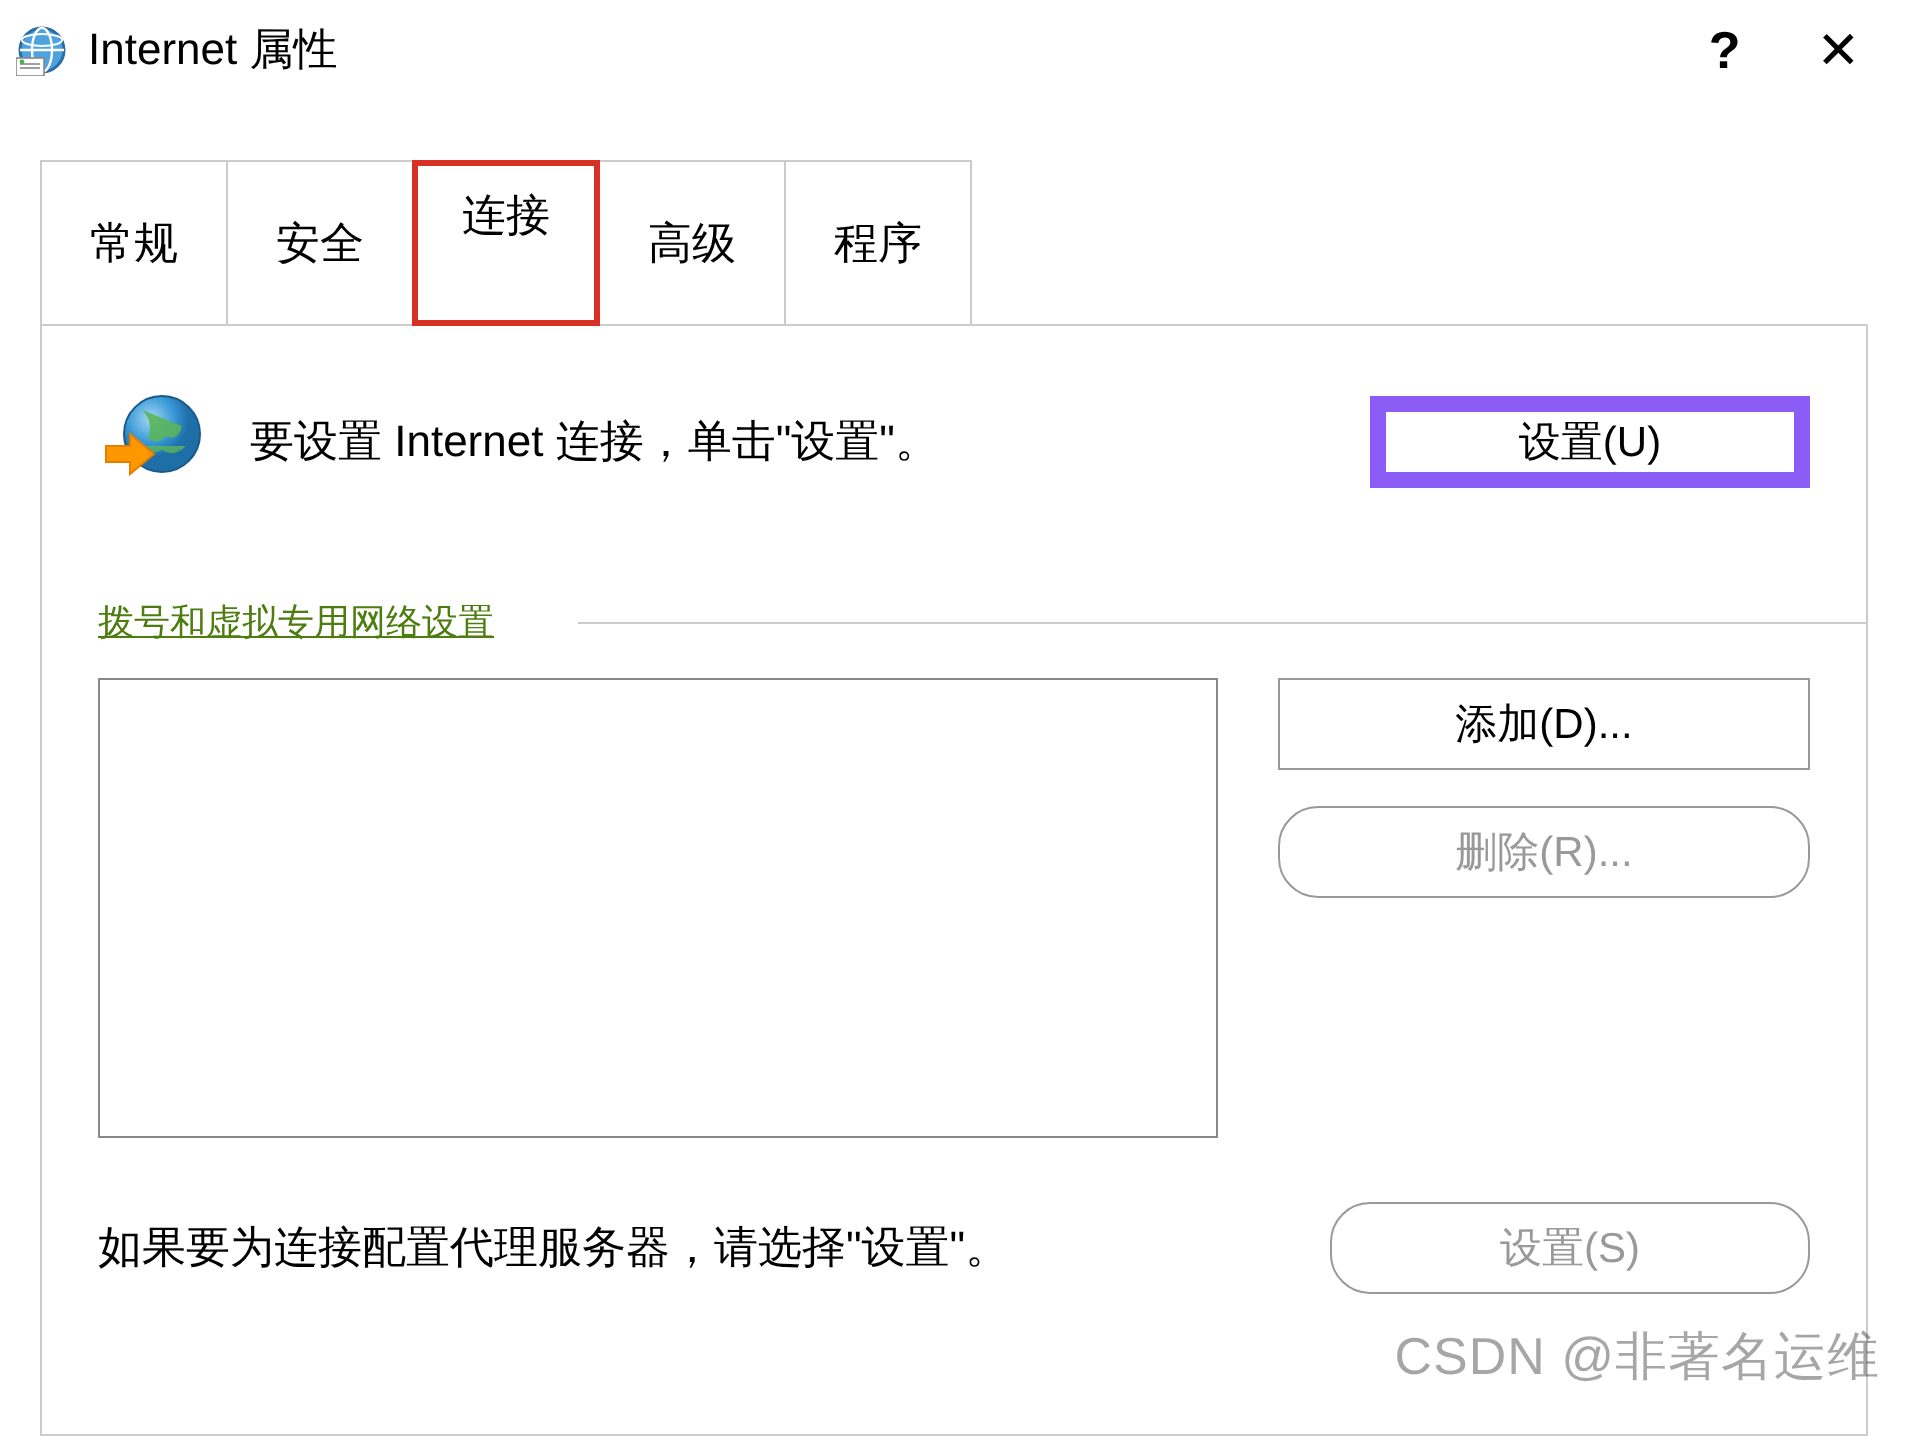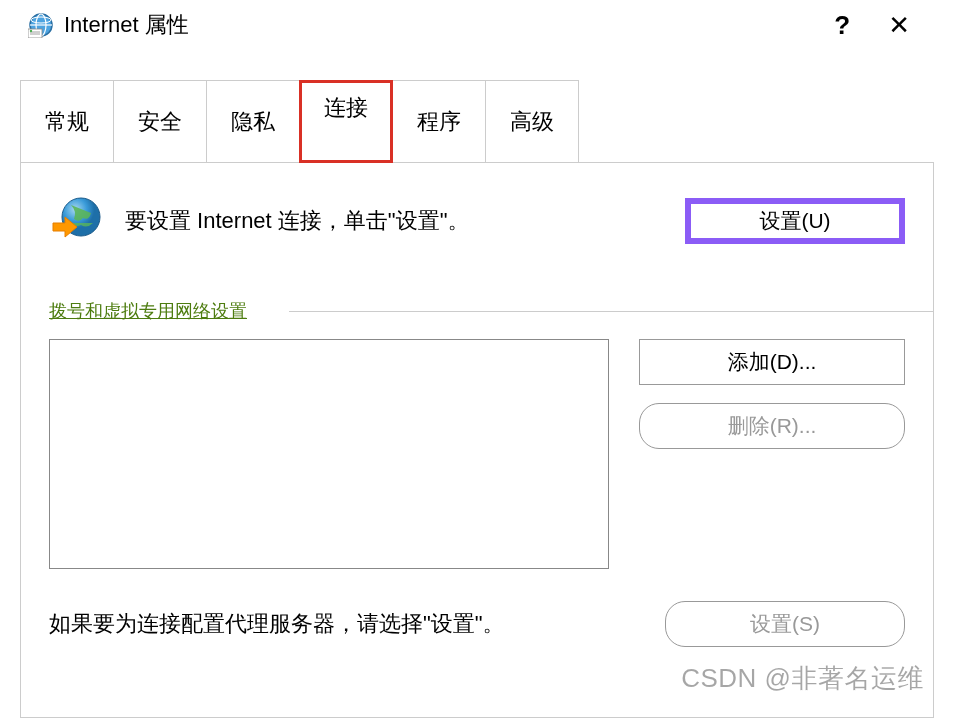--- a/index.html
+++ b/index.html
@@ -19,21 +19,21 @@
       width: 100%;
       height: 100%;
       background: #fff;
       display: flex;
       flex-direction: column;
     }
     .titlebar {
       height: 50px;
       display: flex;
       align-items: center;
-      padding: 0 28px;
+      padding: 0 8px;
       background: #fff;
     }
     .titlebar-icon {
       width: 26px;
       height: 26px;
       margin-right: 10px;
       flex-shrink: 0;
     }
     .titlebar-title {
       font-size: 22px;
@@ -121,21 +121,21 @@
       font-size: 21px;
       background: #fff;
       border: 1px solid #999;
       cursor: pointer;
       display: flex;
       align-items: center;
       justify-content: center;
       color: #000;
     }
     .btn.primary {
-      border: 6px solid #8b5cf6;
+      border: 8px solid #8b5cf6;
       min-width: 220px;
       margin-left: 12px;
     }
     .btn.disabled {
       color: #999;
       cursor: default;
       border-radius: 20px;
     }
     .section-label {
       font-size: 18px;
@@ -181,21 +181,21 @@
       align-items: center;
       margin-top: 32px;
     }
     .proxy-text {
       font-size: 22px;
       color: #000;
     }
     .watermark {
       position: absolute;
       bottom: 22px;
-      right: 30px;
+      right: 14px;
       font-size: 26px;
       color: rgba(0,0,0,0.35);
       pointer-events: none;
       font-weight: 300;
       letter-spacing: 0.5px;
     }
   </style>
 </head>
 <body>
 
@@ -217,24 +217,23 @@
     <div class="titlebar-controls">
       <span class="help-icon">?</span>
       <span class="close-icon">✕</span>
     </div>
   </div>
 
   <div class="tabs-area">
     <div class="tabs">
       <div class="tab">常规</div>
       <div class="tab">安全</div>
-      <div class="tab">隐私</div>
       <div class="tab highlighted">连接</div>
+      <div class="tab">高级</div>
       <div class="tab">程序</div>
-      <div class="tab">高级</div>
     </div>
   </div>
 
   <div class="content">
     <div class="setup-row">
       <div class="setup-left">
         <span class="globe-icon-wrap">
           <svg viewBox="0 0 56 56" width="56" height="56">
             <defs>
               <radialGradient id="g1" cx="35%" cy="30%">

